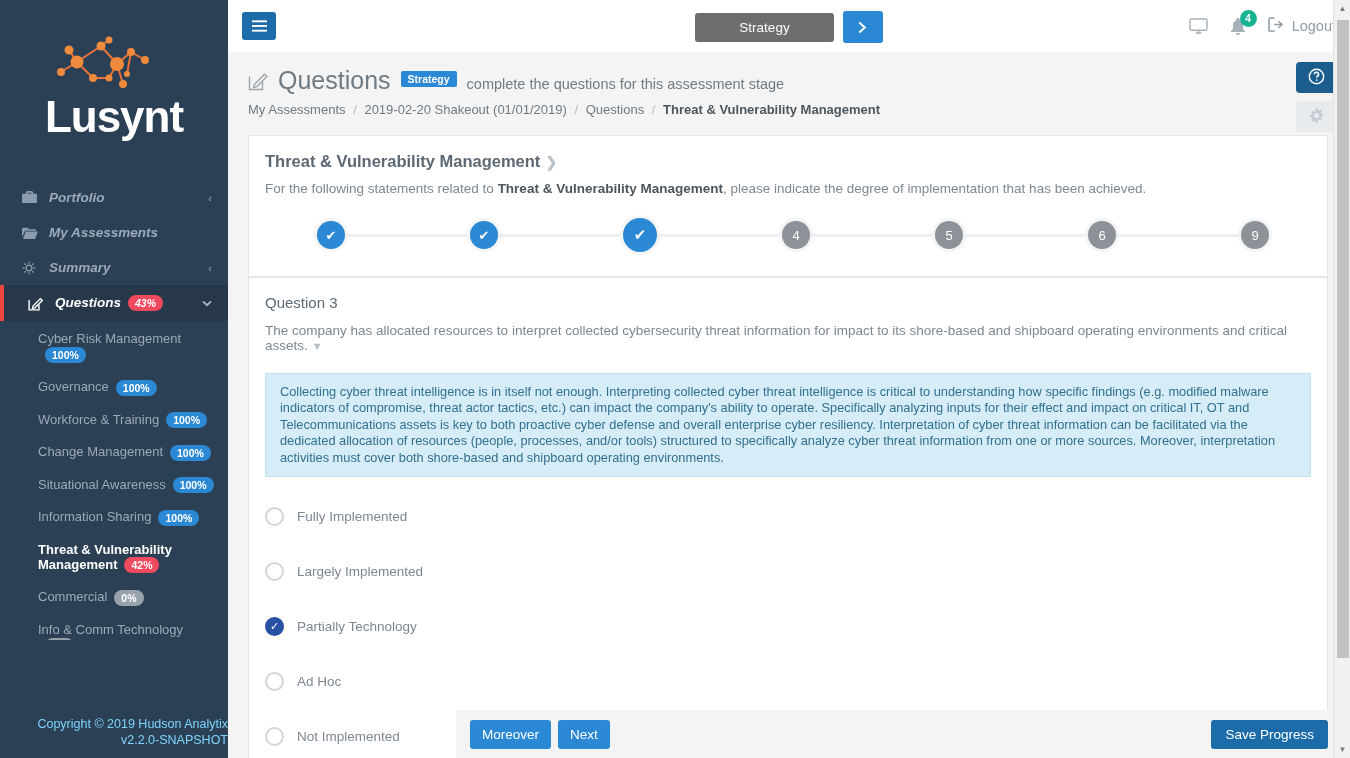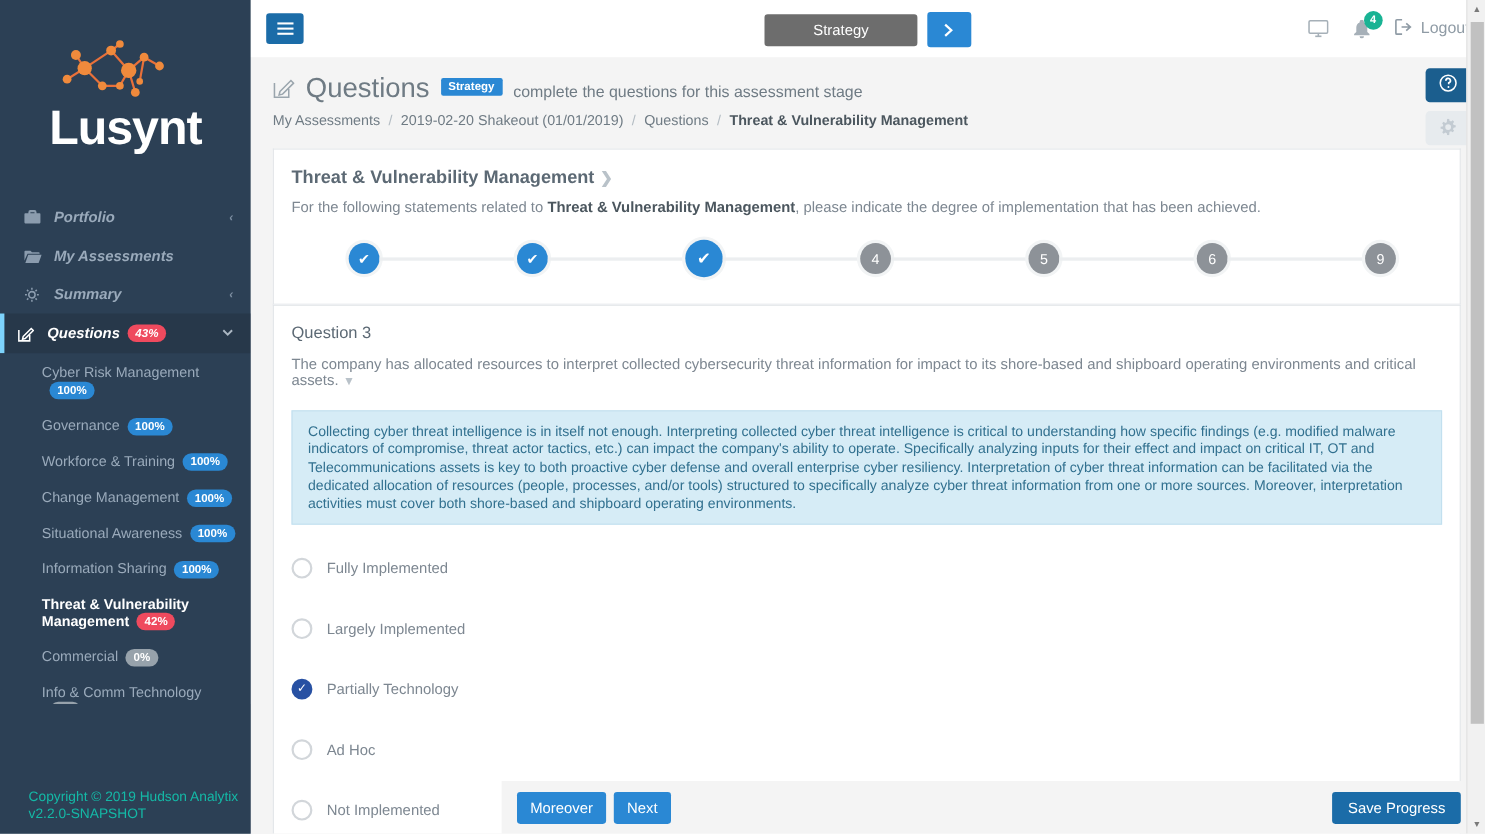--- a/index.html
+++ b/index.html
@@ -36,22 +36,22 @@
     width: 18px; margin-right: 9px; display: inline-flex;
     align-items: center; justify-content: flex-start; color: #8b9cae;
   }
   .nav-item .nav-label { flex: 1; }
   .nav-item .nav-caret { color: #5d7governance; }
   .nav-caret { font-size: 11px; color: #7f90a3; }
 
   .nav-item.active {
     background: #27384a;
     color: #ffffff;
-    border-left: 4px solid #7dd3fc;
-    padding-left: 12px;
+    border-left: 4px solid #ef4444;
+    padding-left: 24px;
   }
   .nav-item.active .nav-icon { color: #ffffff; }
 
   .badge {
     display: inline-block; border-radius: 9px;
     font-size: 10.5px; font-weight: bold; color: #fff;
     padding: 2px 7px 2px 7px; line-height: 12px;
     margin-left: 7px; vertical-align: middle;
   }
   .badge-danger { background: #ef4a5e; }
@@ -62,21 +62,21 @@
   .subnav-item {
     padding: 8px 14px 8px 38px;
     color: #9aaabb; font-size: 13px;
     line-height: 15px; cursor: pointer;
   }
   .subnav-item.current { color: #ffffff; font-weight: bold; }
   .subnav-item .sub-label { display: inline; }
 
   .sidebar-footer {
     position: absolute; left: 0; right: 0; bottom: 10px;
-    text-align: left; color: #14b8a6; font-size: 12.5px; line-height: 16px; padding-left: 26px;
+    text-align: right; color: #7dd3fc; font-size: 12.5px; line-height: 16px;
   }
   .sidebar-fade {
     position: absolute; left:0; right:0; bottom: 0; height: 118px;
     background: #2c4055;
   }
 
   
   .main {
     flex: 1; height: 758px; position: relative;
     background: #f4f4f4; overflow: hidden;

